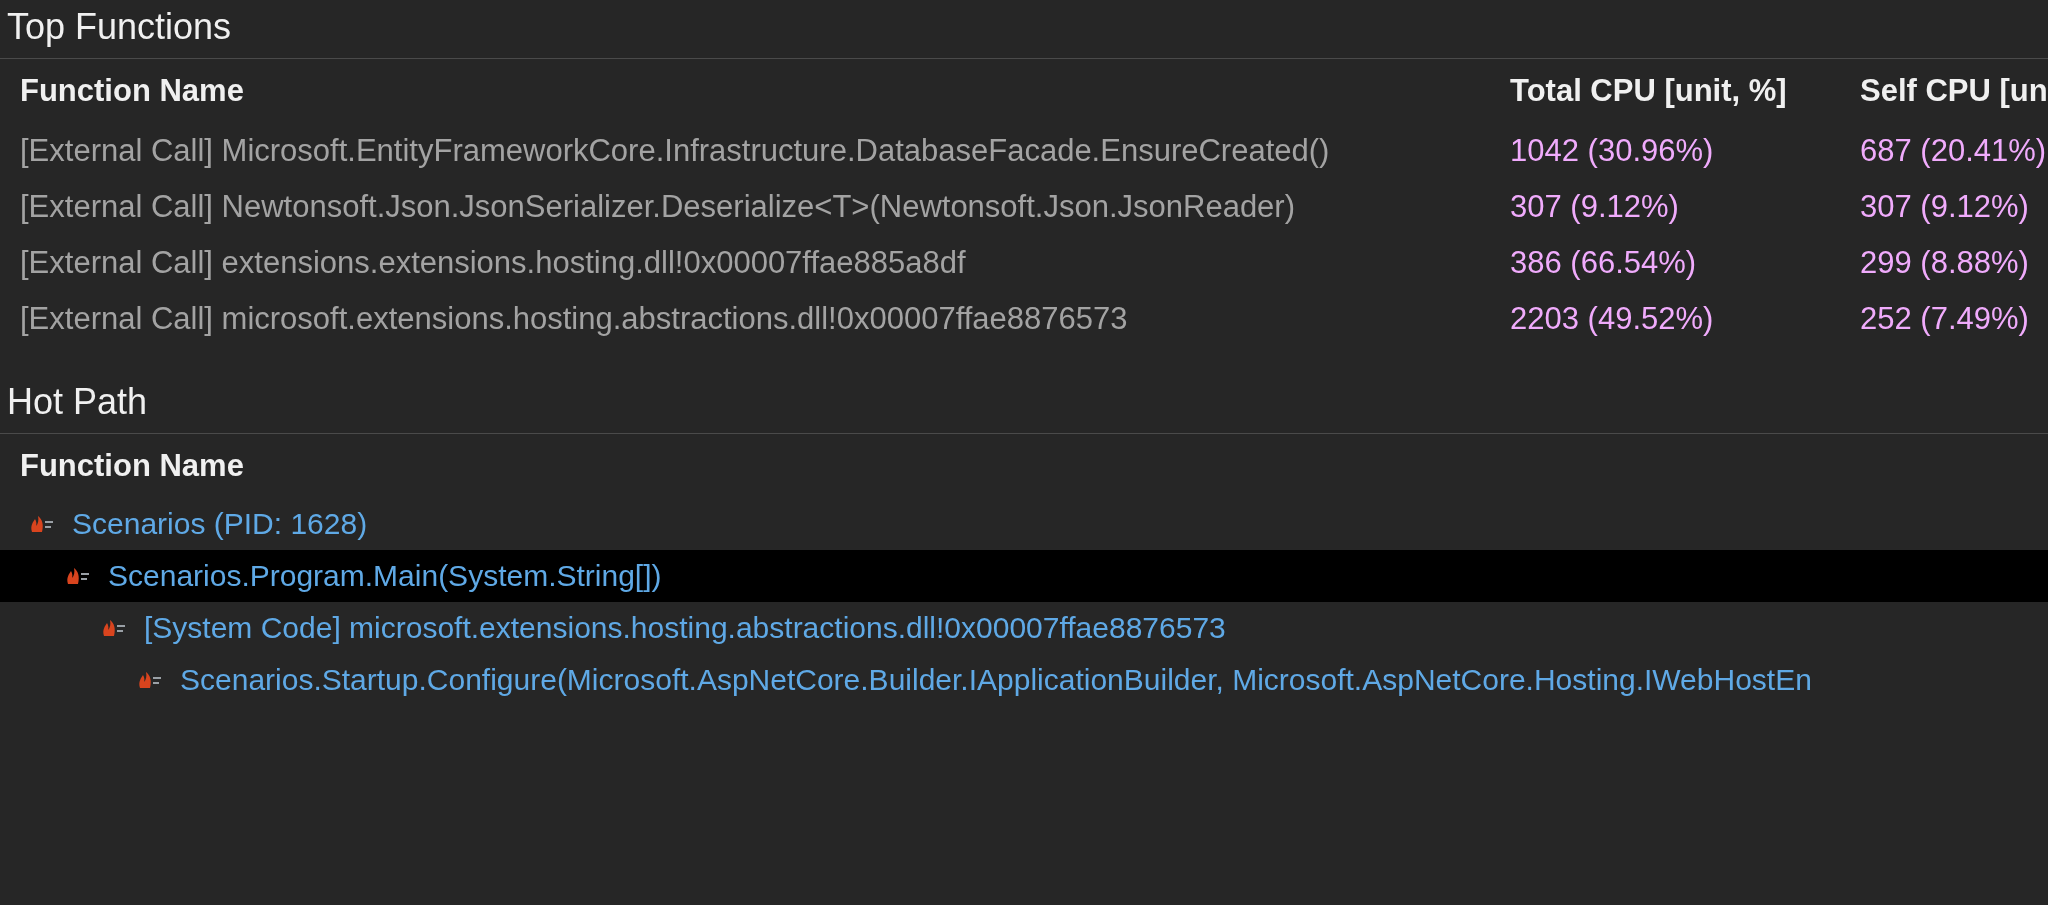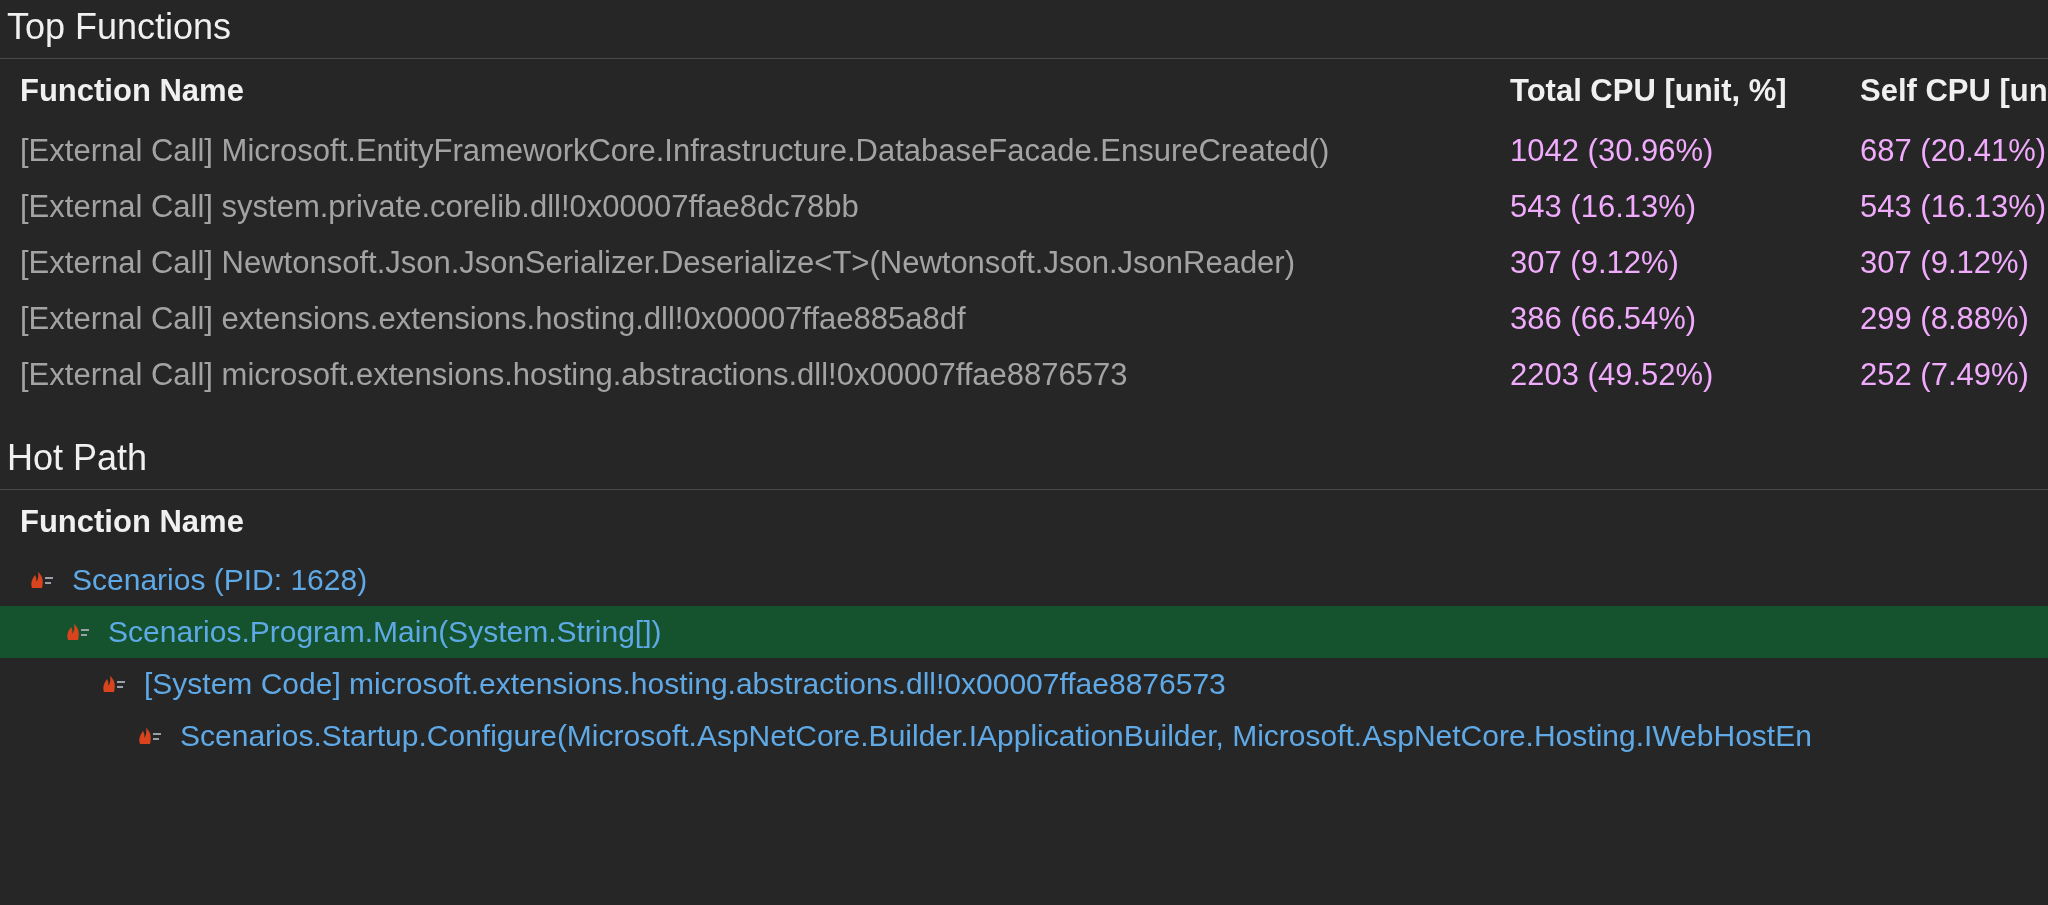--- a/index.html
+++ b/index.html
@@ -62,21 +62,21 @@
   }
   .tree-row {
     display: flex;
     align-items: center;
     height: 52px;
     font-size: 30px;
     white-space: nowrap;
     overflow: hidden;
   }
   .tree-row.selected {
-    background: #14532d;
+    background: #000000;
   }
   .tree-indent { display:inline-block; }
   .flame-icon {
     display: inline-flex;
     align-items: center;
     margin-right: 18px;
     flex: 0 0 auto;
   }
   .flame-icon svg { display:block; }
   .tree-label {
@@ -102,25 +102,20 @@
         <th>Function Name</th>
         <th>Total CPU [unit, %]</th>
         <th>Self CPU [unit</th>
       </tr>
     </thead>
     <tbody id="top-functions-body">
         <tr>
           <td><span class="link">[External Call] Microsoft.EntityFrameworkCore.Infrastructure.DatabaseFacade.EnsureCreated()</span></td>
           <td class="value">1042 (30.96%)</td>
           <td class="value">687 (20.41%)</td>
-        </tr>
-        <tr>
-          <td><span class="link">[External Call] system.private.corelib.dll!0x00007ffae8dc78bb</span></td>
-          <td class="value">543 (16.13%)</td>
-          <td class="value">543 (16.13%)</td>
         </tr>
         <tr>
           <td><span class="link">[External Call] Newtonsoft.Json.JsonSerializer.Deserialize&lt;T&gt;(Newtonsoft.Json.JsonReader)</span></td>
           <td class="value">307 (9.12%)</td>
           <td class="value">307 (9.12%)</td>
         </tr>
         <tr>
           <td><span class="link">[External Call] extensions.extensions.hosting.dll!0x00007ffae885a8df</span></td>
           <td class="value">386 (66.54%)</td>
           <td class="value">299 (8.88%)</td>

